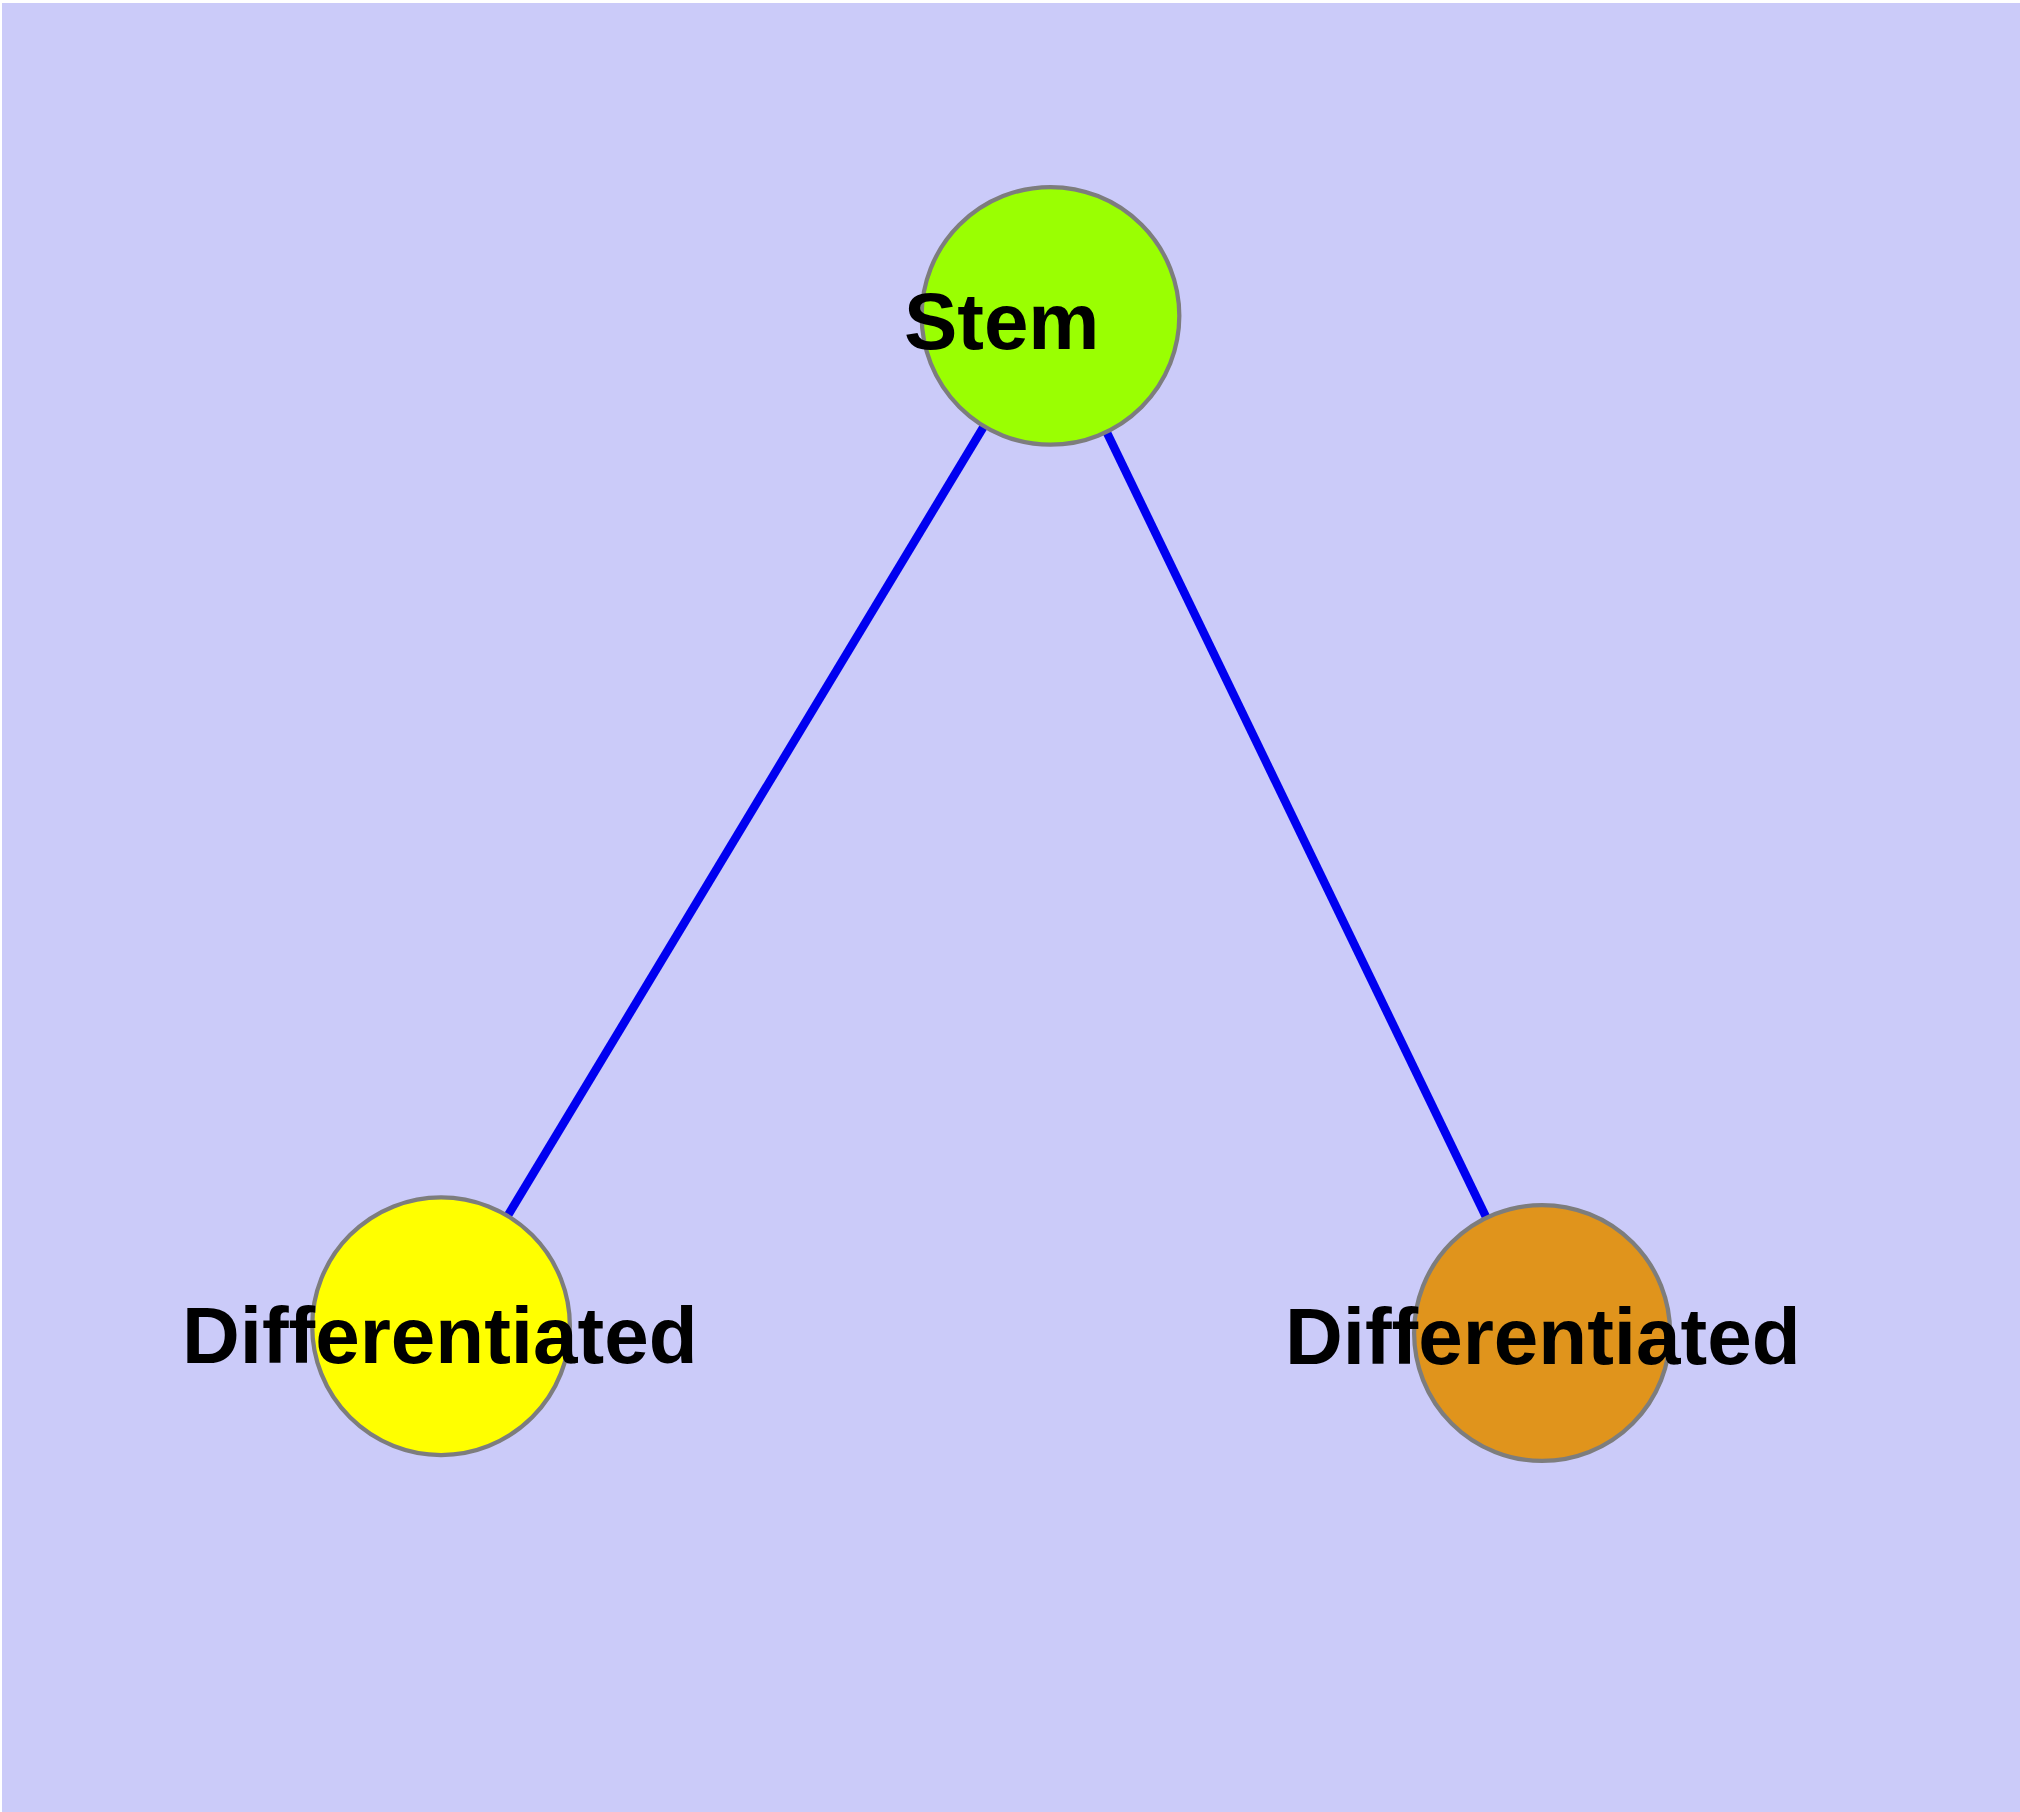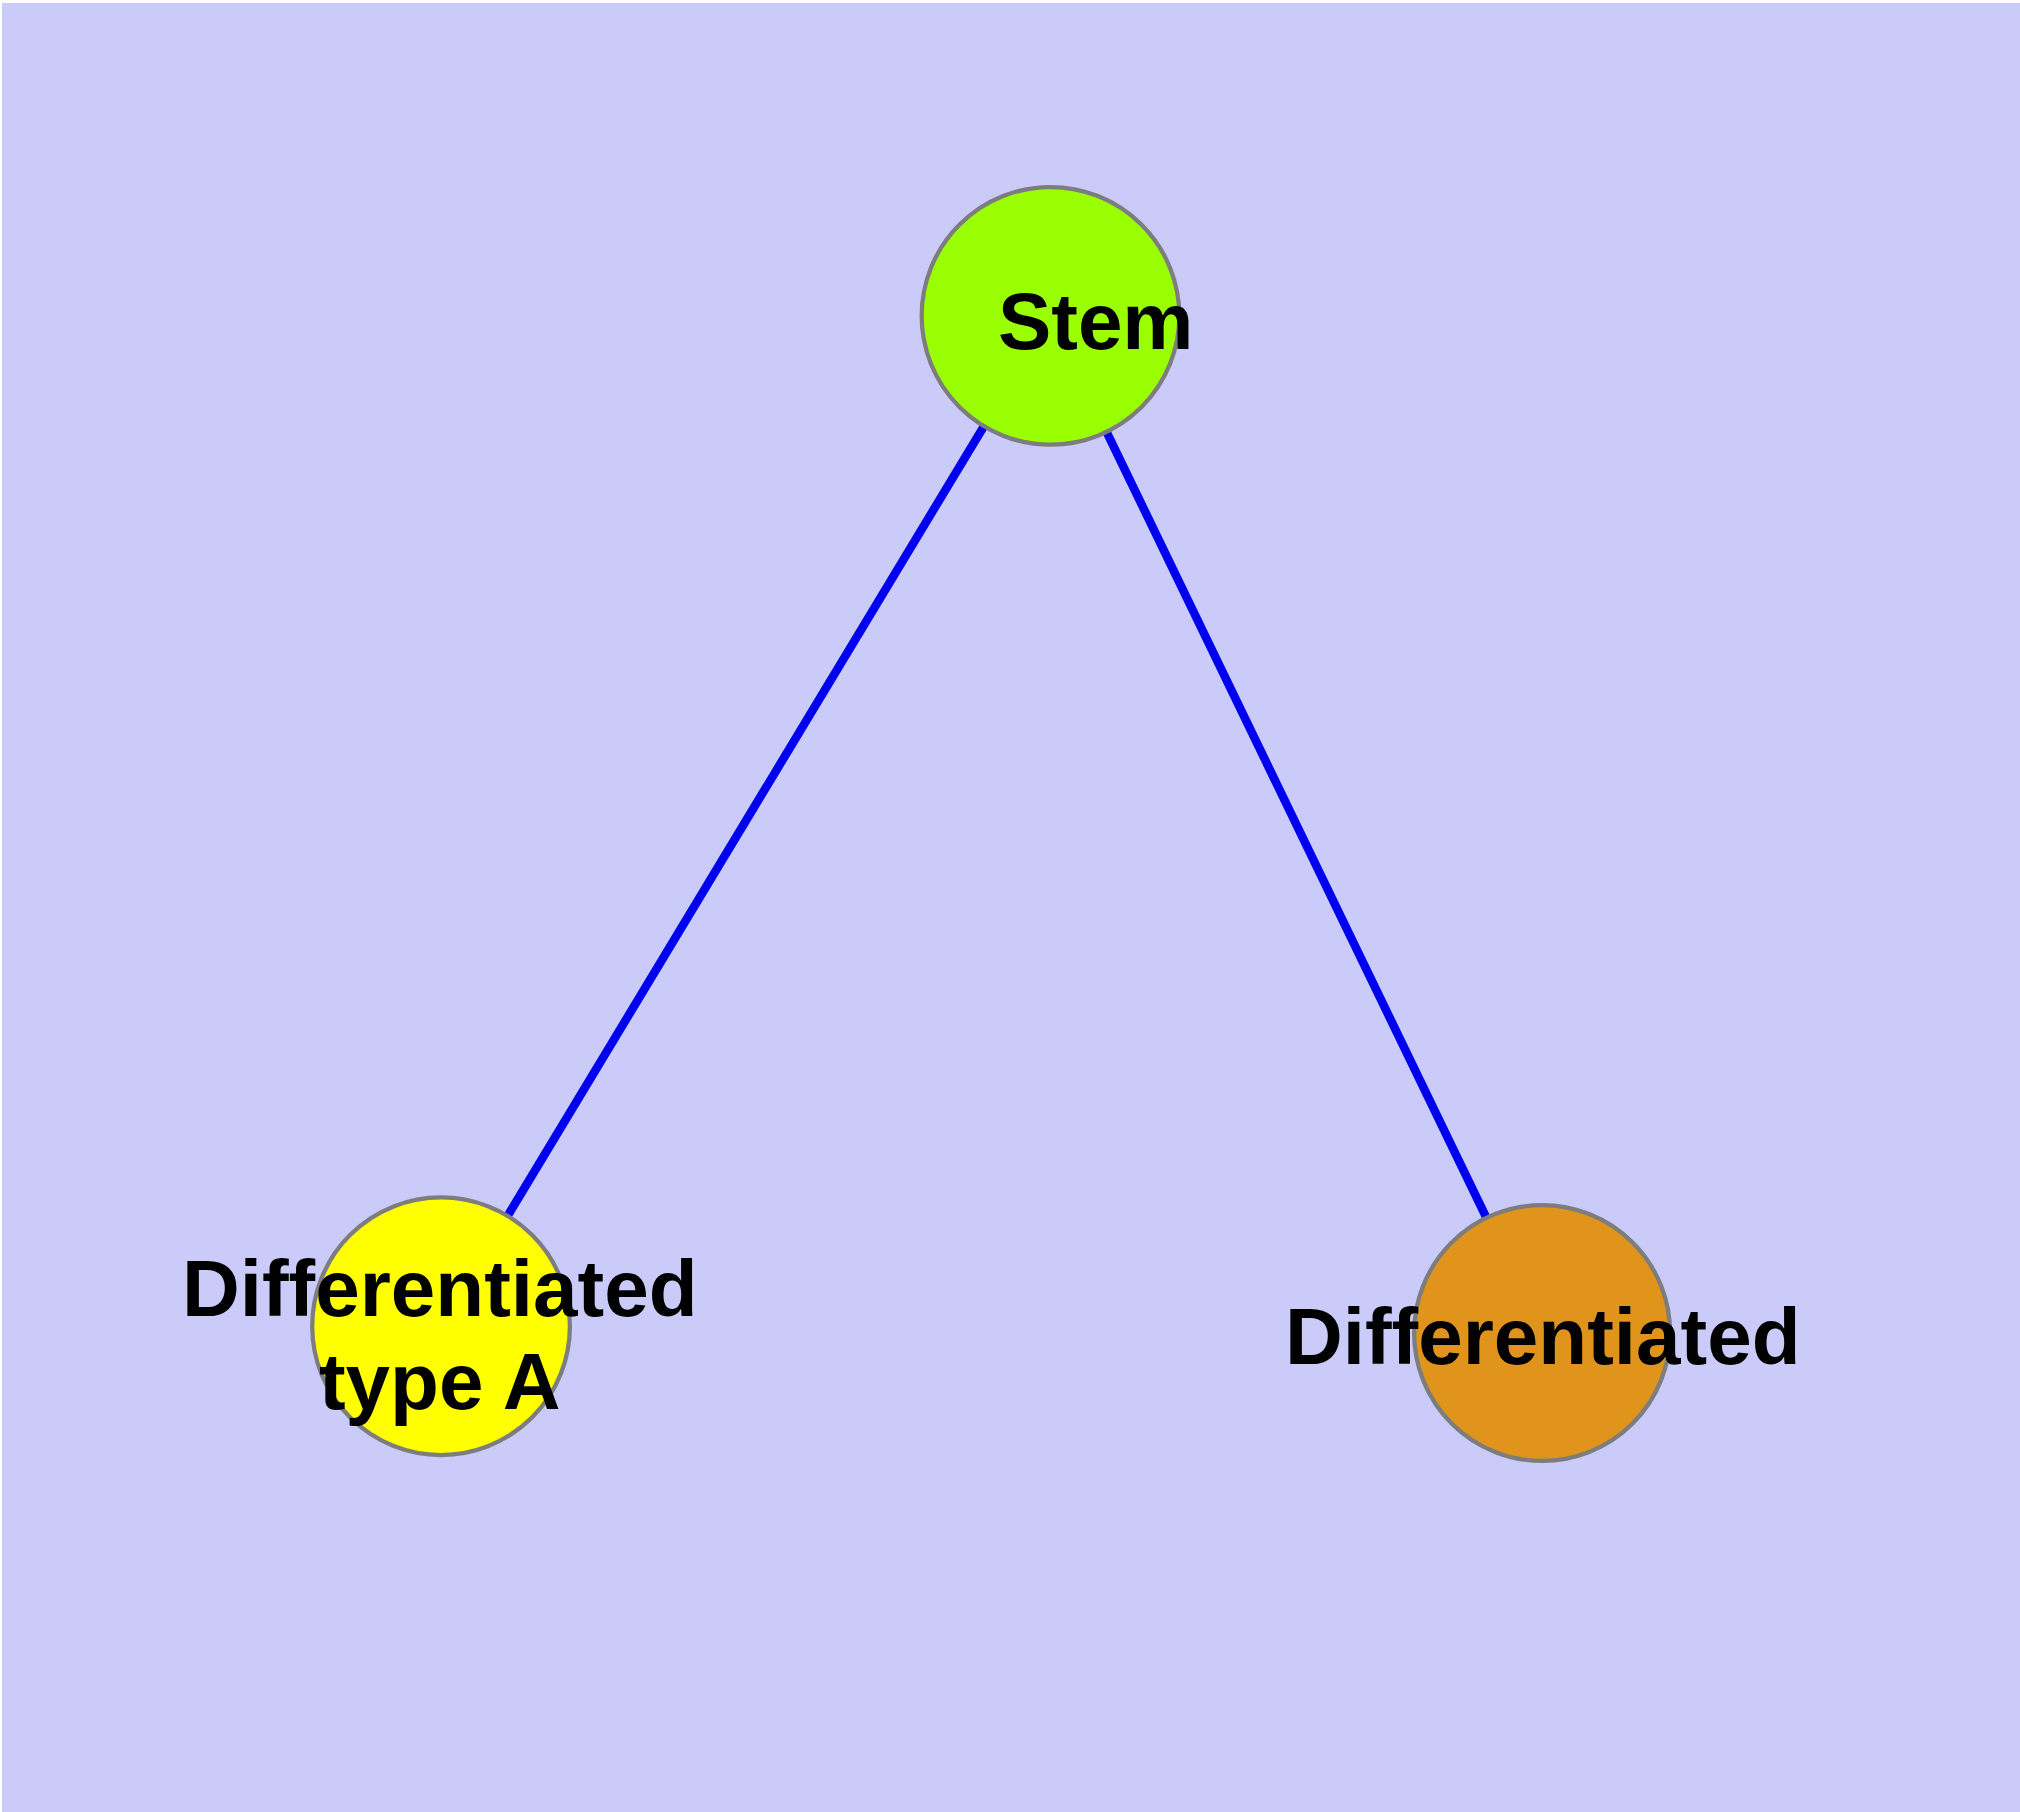--- a/index.html
+++ b/index.html
@@ -46,21 +46,21 @@
   .label {
     position: absolute;
     transform: translate(-50%, -50%);
     white-space: nowrap;
     text-align: center;
     font-weight: bold;
     font-size: 80px;
     line-height: 93px;
     letter-spacing: 0px;
   }
-  .label-stem   { left: 1094px; top: 318px; text-align: center; }
+  .label-stem   { left: 1000px; top: 318px; text-align: center; }
   .label-type-a { left: 438px;  top: 1332px; }
   .label-type-b { left: 1541px; top: 1333px; }
 </style>
 </head>
 <body>
 
 <div class="canvas" data-bind-style="background-color:diagram.canvas_color" style="background-color: rgb(203, 203, 249);">
 
   <svg class="graph-svg" viewBox="0 0 2382 2134">
 
@@ -71,21 +71,20 @@
     <circle class="node" cx="518" cy="1561" r="152" data-bind-style="stroke:diagram.node_border_color" fill="#FFFF00" style="stroke: rgb(125, 125, 125);"></circle>
     <circle class="node" cx="1817" cy="1569" r="151" data-bind-style="stroke:diagram.node_border_color" fill="#E0941C" style="stroke: rgb(125, 125, 125);"></circle>
   </svg>
 
   <div class="labels" data-bind-style="color:diagram.label_color" style="color: rgb(0, 0, 0);">
 
     <div class="label label-stem" data-bind="diagram.nodes.0.label">Stem</div>
 
     <div class="label label-type-a">
       <div data-bind="diagram.nodes.1.label_line1">Differentiated</div>
-      <div data-bind="diagram.nodes.1.label_line2">type A</div>
     </div>
 
     <div class="label label-type-b">
       <div data-bind="diagram.nodes.2.label_line1">Differentiated</div>
     </div>
   </div>
 </div>
 
 
 </body></html>

